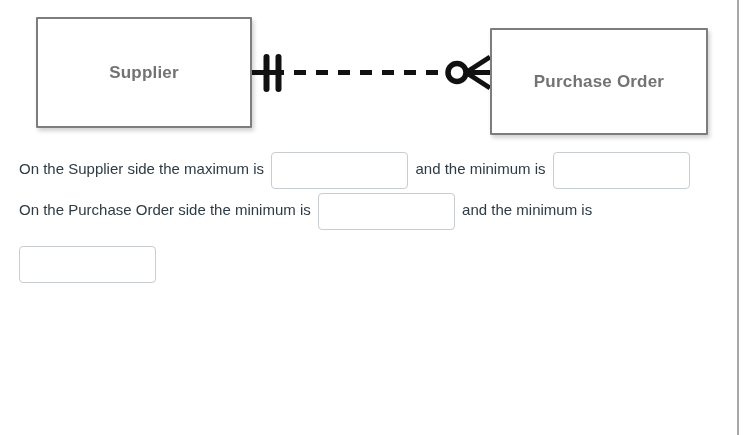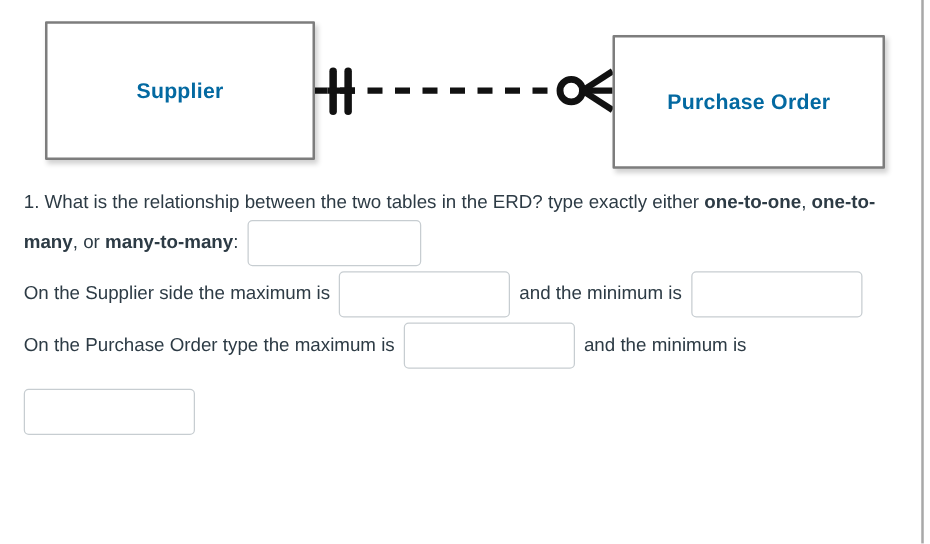--- a/index.html
+++ b/index.html
@@ -26,21 +26,21 @@
     position: absolute;
     background: #ffffff;
     border: 2px solid #7d7d7d;
     border-radius: 1px;
     box-shadow: 2px 3px 4px rgba(0,0,0,0.18);
     display: flex;
     align-items: center;
     justify-content: center;
     font-size: 17px;
     font-weight: bold;
-    color: #0369a1;
+    color: #737373;
     letter-spacing: 0.2px;
   }
   .entity-supplier { left: 36px; top: 17px; width: 212px; height: 107px; }
   .entity-purchase { left: 490px; top: 28px; width: 214px; height: 103px; }
   .connector-svg { position: absolute; left: 0; top: 0; pointer-events: none; }
   
   .content { padding: 0 28px 0 19px; font-size: 15px; }
   .content p { margin: 0; }
   .q1 { margin-top: 5px; line-height: 24px; }
   .q2 { margin-top: 24px; line-height: 22px; }
@@ -91,25 +91,24 @@
     <div class="entity entity-supplier">
       <span>Supplier</span>
     </div>
     <div class="entity entity-purchase">
       <span>Purchase Order</span>
     </div>
   </div>
 
   <div class="content">
 
-    <p class="q1"><span>1. What is the relationship between the two tables in the ERD? type exactly either </span><b>one-to-one</b><span>, </span><b>one-to-many</b><span>, or </span><b>many-to-many</b><span>: </span><input type="text" class="answer" style="width: 139px;" value=""></p>
 
 
     <p class="row-a"><span>On the Supplier side the maximum is </span><input type="text" class="answer" value="" style=""><span> and the minimum is </span><input type="text" class="answer" value="" style=""></p>
 
-    <p class="row-b"><span>On the Purchase Order type the maximum is </span><input type="text" class="answer" value="" style=""><span> and the minimum is </span></p>
+    <p class="row-b"><span>On the Purchase Order side the minimum is </span><input type="text" class="answer" value="" style=""><span> and the minimum is </span></p>
 
     <div class="bottom-row"><input type="text" class="answer" style="margin-left: 0px;" value=""></div>
 
   </div>
 
   <div class="right-border"></div>
 </div>
 
 </body></html>

